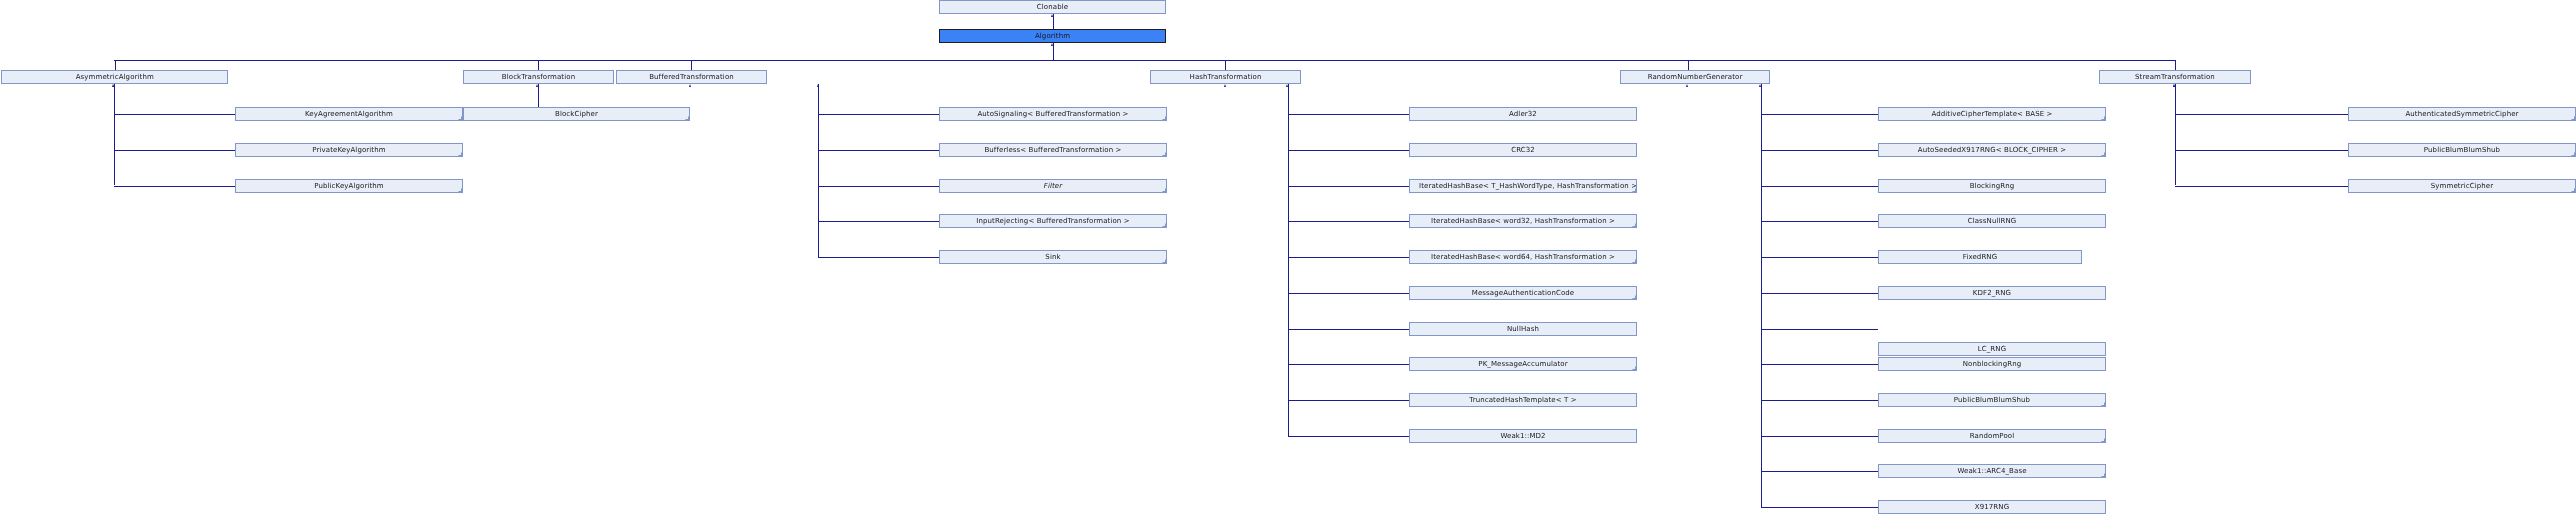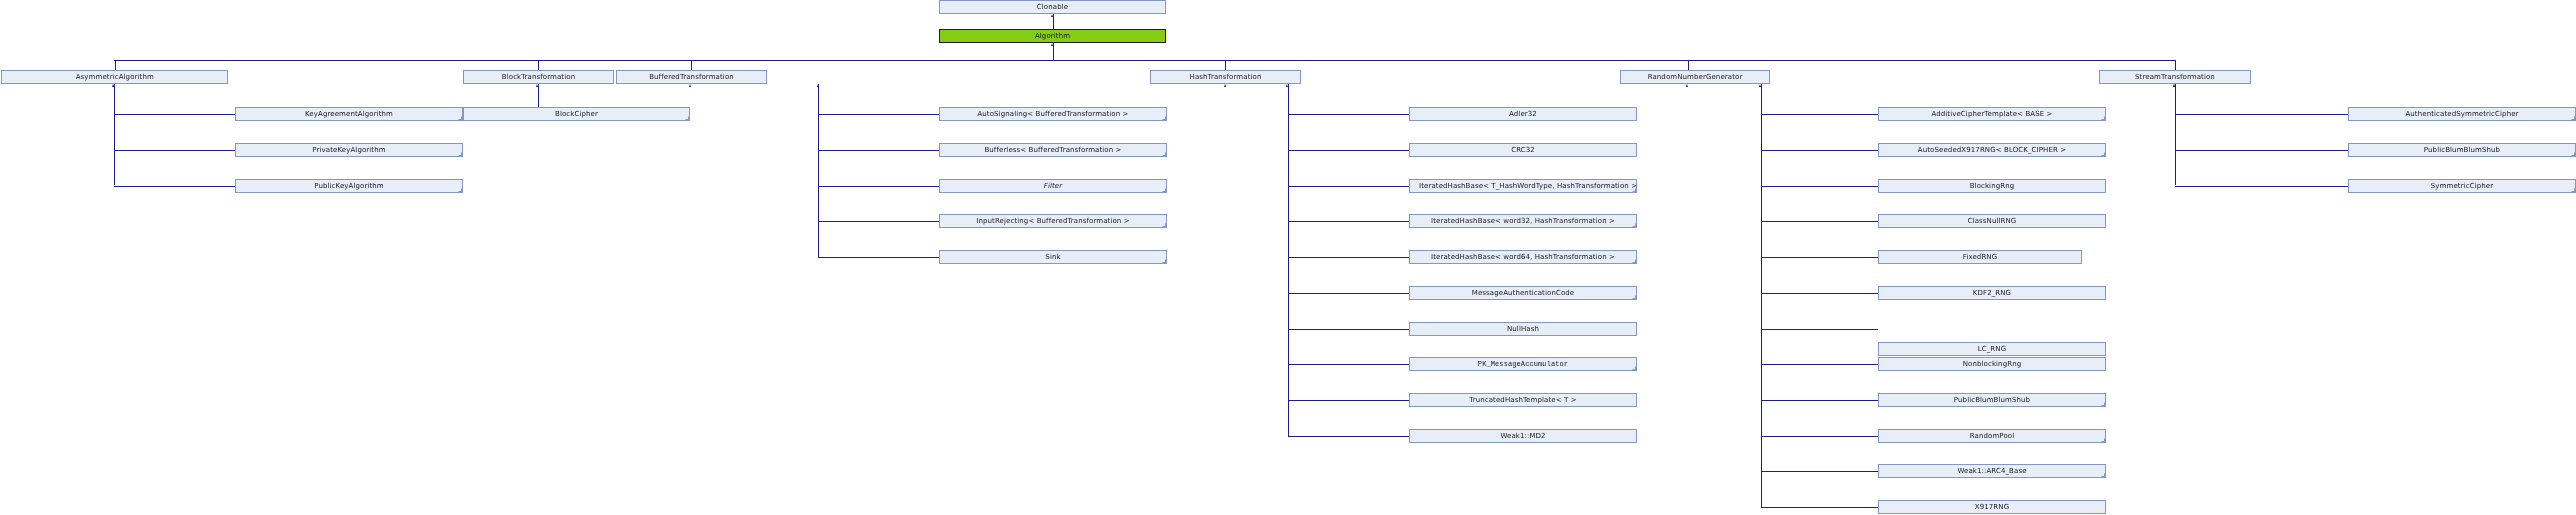--- a/index.html
+++ b/index.html
@@ -26,21 +26,21 @@
     border: 0.6px solid #8296c8;
     background: #e8eef7;
     color: #18181f;
     font-size: 7px;
     text-align: center;
     white-space: nowrap;
     overflow: hidden;
     letter-spacing: 0.1px;
   }
   .node.root {
-    background: #84cc16;
+    background: #3b82f6;
     border: 0.6px solid #1d1d1d;
   }
   
   .node.folded::after {
     content: "";
     position: absolute;
     right: 0;
     bottom: 0;
     width: 0;
     height: 0;
@@ -193,21 +193,21 @@
     </div>
     <div class="node folded" style="left: 1409px; top: 250px; width: 228px;">
       <span class="label">IteratedHashBase&lt; word64, HashTransformation &gt;</span>
     </div>
     <div class="node folded" style="left: 1409px; top: 286px; width: 228px;">
       <span class="label">MessageAuthenticationCode</span>
     </div>
     <div class="node" style="left: 1409px; top: 322px; width: 228px;">
       <span class="label">NullHash</span>
     </div>
-    <div class="node folded" style="left: 1409px; top: 357px; width: 228px; font-family: Liberation Mono, monospace;">
+    <div class="node folded" style="left: 1409px; top: 357px; width: 228px;">
       <span class="label">PK_MessageAccumulator</span>
     </div>
     <div class="node" style="left: 1409px; top: 393px; width: 228px;">
       <span class="label">TruncatedHashTemplate&lt; T &gt;</span>
     </div>
     <div class="node" style="left: 1409px; top: 429px; width: 228px;">
       <span class="label">Weak1::MD2</span>
     </div>
     <div class="edge v" style="left: 1761px; top: 84px; height: 423px;"></div>
     <div class="arrow-up" style="left: 1759px; top: 84px;"></div>

